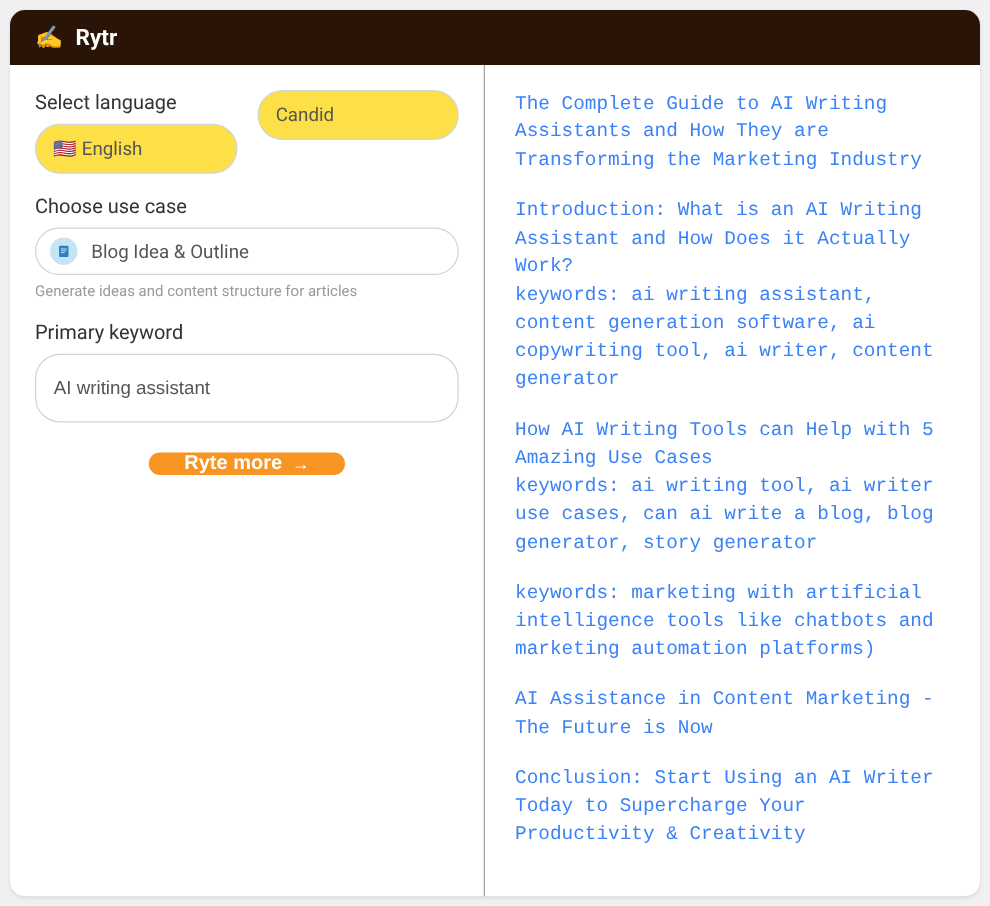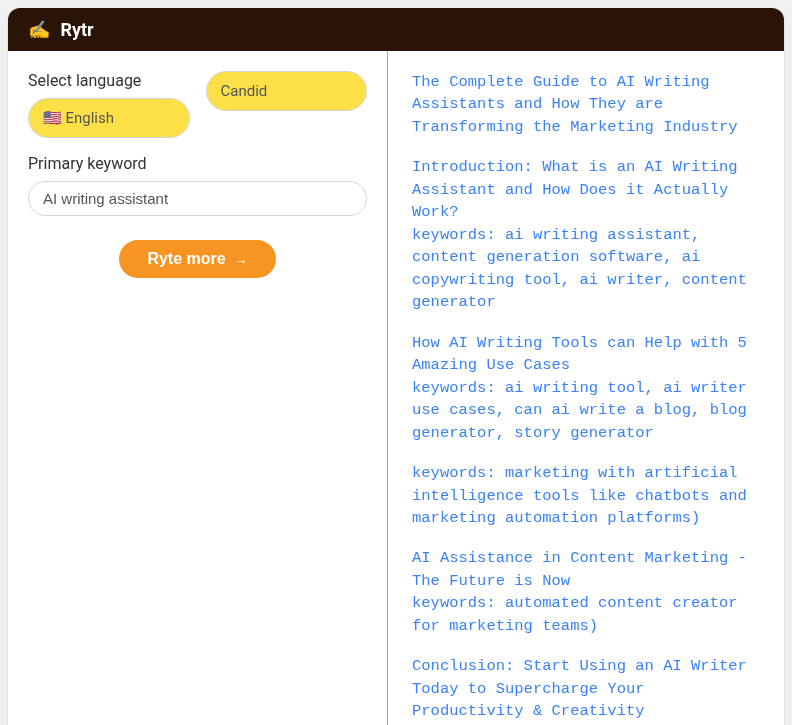--- a/index.html
+++ b/index.html
@@ -88,21 +88,21 @@
       border-radius: 20px;
       font-size: 15px;
       color: #555;
       background: #fde047;
       cursor: pointer;
       appearance: none;
     }
     
     .form-input {
       width: 100%;
-      padding: 8px 14px;
+      padding: 18px 14px;
       border: 1px solid #d4d4d4;
       border-radius: 20px;
       font-size: 15px;
       color: #555;
       background: white;
     }
     
     .use-case-select {
       width: 100%;
       padding: 9px 14px 9px 44px;
@@ -148,21 +148,21 @@
     
     .cta-button {
       display: flex;
       align-items: center;
       justify-content: center;
       gap: 8px;
       background: #f89421;
       color: white;
       border: none;
       border-radius: 22px;
-      padding: 10px 28px;
+      padding: 0 28px;
       font-size: 16px;
       font-weight: 600;
       cursor: pointer;
       margin: 24px auto 0;
     }
     
     .arrow-icon {
       font-size: 14px;
     }
     
@@ -185,20 +185,35 @@
       <div class="form-row">
         <div class="form-group">
           <label class="form-label">Select language</label>
           <div class="form-select">🇺🇸 English</div>
         </div>
         <div class="form-group">
           <div class="form-select">Candid</div>
         </div>
       </div>
 
+      <div class="form-group-full">
+        <label class="form-label">Choose use case</label>
+        <div class="use-case-wrapper">
+          <span class="use-case-icon">
+            <svg viewBox="0 0 16 16">
+                <rect x="3" y="2" width="10" height="12" rx="1"></rect>
+                <rect x="5" y="5" width="6" height="1" fill="#c5e5f5"></rect>
+                <rect x="5" y="7" width="6" height="1" fill="#c5e5f5"></rect>
+                <rect x="5" y="9" width="4" height="1" fill="#c5e5f5"></rect>
+              </svg>
+          </span>
+          <div class="use-case-select">Blog Idea &amp; Outline</div>
+        </div>
+        <div class="helper-text">Generate ideas and content structure for articles</div>
+      </div>
 
       <div class="form-group-full">
         <label class="form-label">Primary keyword</label>
         <input type="text" class="form-input" value="AI writing assistant" style="">
       </div>
 
       <button class="cta-button">
         <span>Ryte more</span>
         <span class="arrow-icon">→</span>
       </button>
@@ -217,21 +232,20 @@
         <div>How AI Writing Tools can Help with 5 Amazing Use Cases</div>
         <div>keywords: ai writing tool, ai writer use cases, can ai write a blog, blog generator, story generator</div>
       </div>
 
       <div class="content-block">
         <div>keywords:  marketing with artificial intelligence tools like chatbots and marketing automation platforms)</div>
       </div>
 
       <div class="content-block">
         <div>AI Assistance in Content Marketing - The Future is Now</div>
-        <div>keywords:  automated content creator for marketing teams)</div>
       </div>
 
       <div class="content-block">
         <div>Conclusion: Start Using an AI Writer Today to Supercharge Your Productivity &amp; Creativity</div>
       </div>
     </div>
   </div>
 </div>
 
 </body></html>

